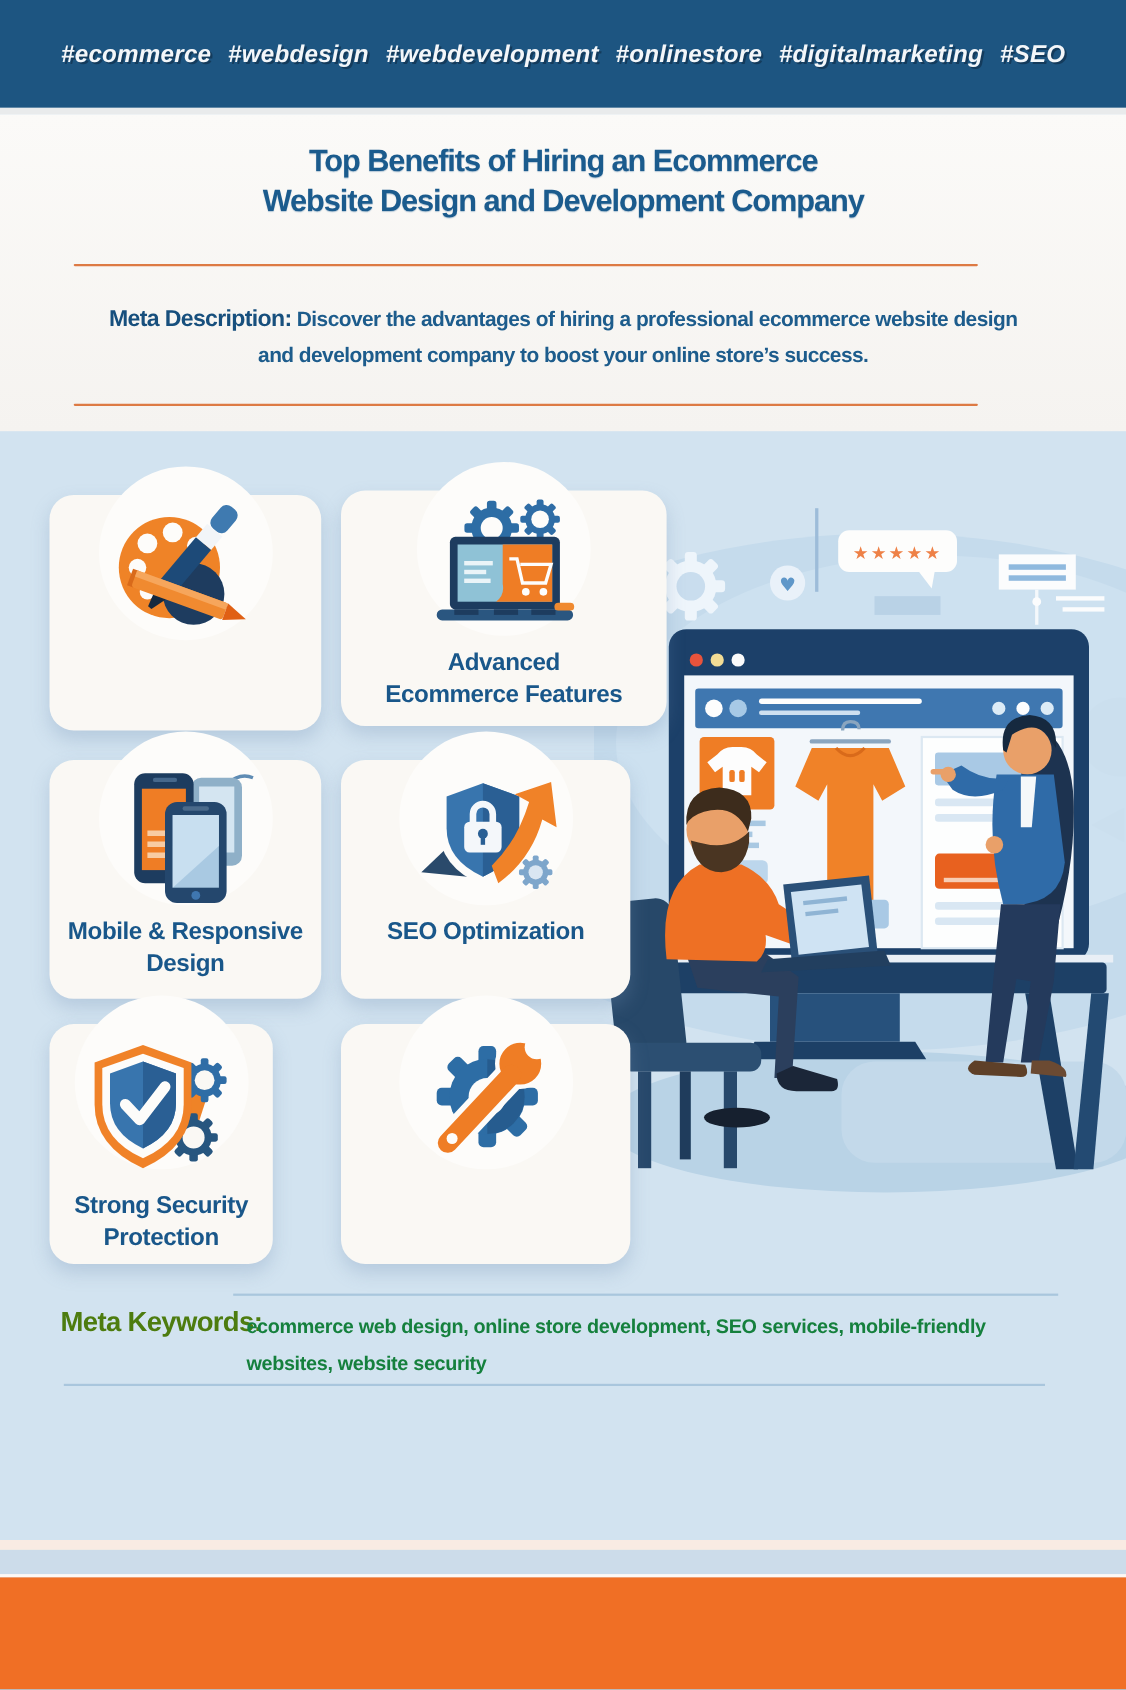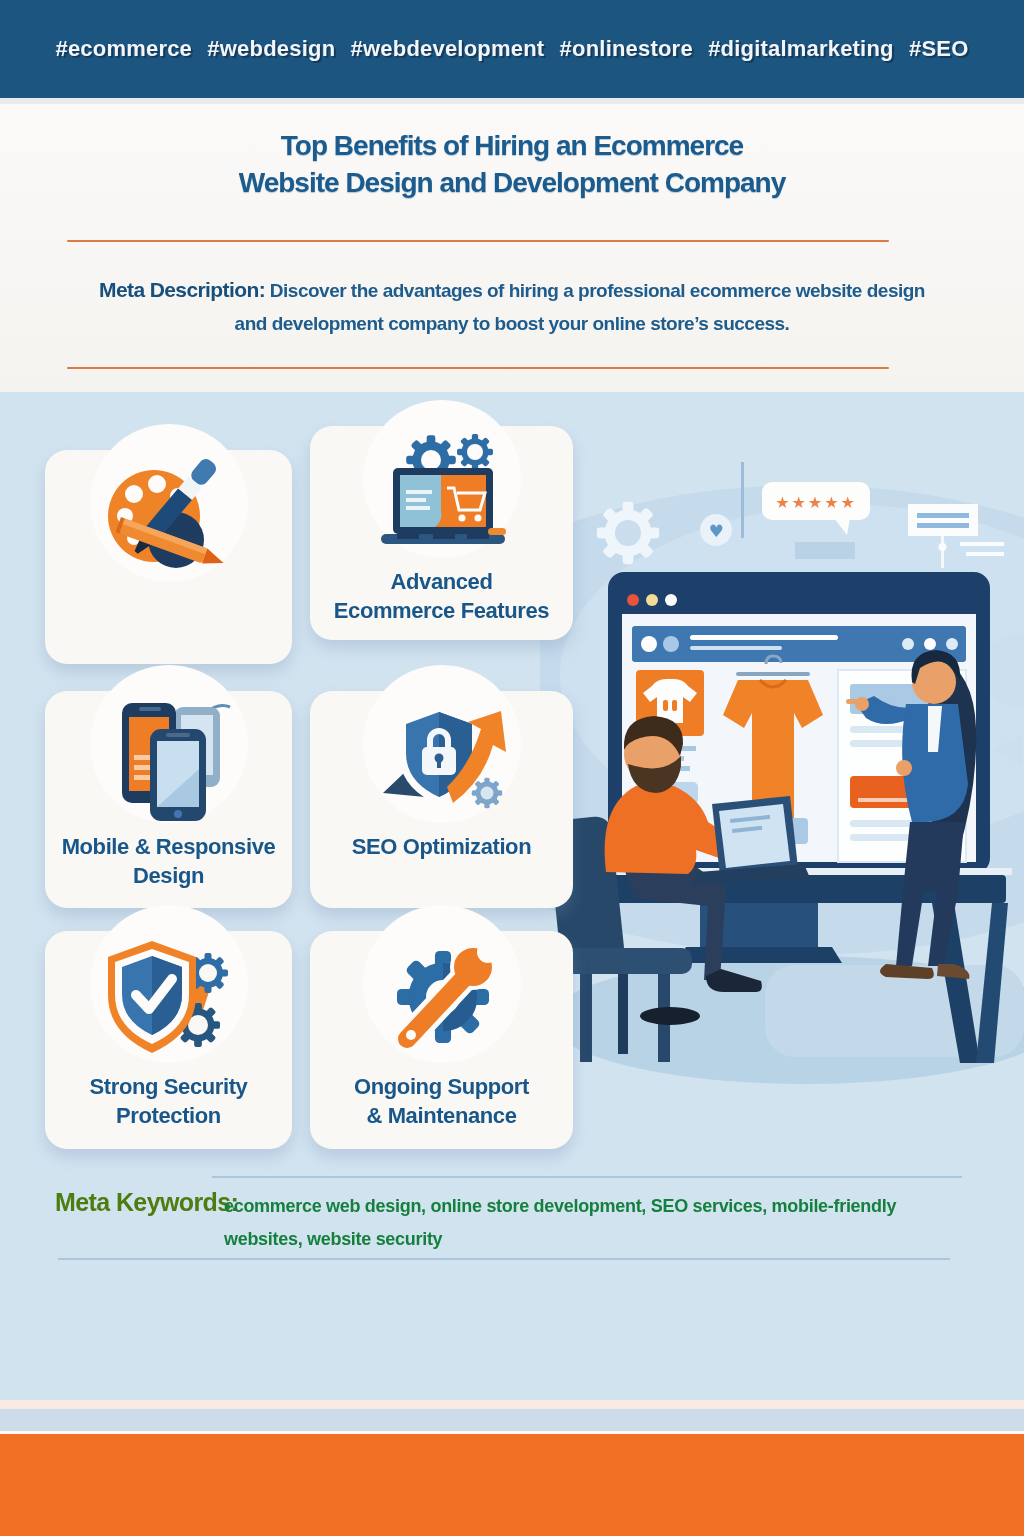--- a/index.html
+++ b/index.html
@@ -1,20 +1,20 @@
 <!DOCTYPE html>
 <html><head>
 <meta charset="utf-8">
 <style>
   html,body{margin:0;padding:0;background:#9fb3c2;}
   .poster{position:relative;width:1024px;height:1536px;overflow:hidden;background:#d2e3f0;
           font-family:"Liberation Sans",sans-serif;}
   
   .banner{position:absolute;left:0;top:0;width:100%;height:98px;background:#1d5581;
-          display:flex;flex-direction:column;justify-content:center;gap:7px;}
+          display:flex;flex-direction:column;justify-content:center;gap:7px;font-style:italic;}
   .banner .line{text-align:center;color:#f3f6f9;font-weight:bold;font-size:22px;
           word-spacing:9px;letter-spacing:.2px;text-shadow:2px 2px 0 rgba(12,38,62,.55);}
   .banner-strip{position:absolute;left:0;top:98px;width:100%;height:6px;background:#e9ebec;}
   
   .header{position:absolute;left:0;top:104px;width:100%;height:288px;
           background:linear-gradient(#fbfaf8,#f5f3f0);}
   .title{position:absolute;left:0;top:24px;width:100%;text-align:center;color:#1b5b8d;
          font-size:28px;font-weight:bold;letter-spacing:-1px;line-height:1.32;
          white-space:pre-line;text-shadow:0 1px 1px rgba(27,91,141,.3);}
   .rule{position:absolute;left:67px;width:822px;height:2px;background:#dd7a44;border-radius:2px;}
@@ -26,24 +26,24 @@
   
   .card{position:absolute;background:#faf8f4;border-radius:22px;
         box-shadow:0 8px 16px rgba(110,140,175,.28);
         display:flex;flex-direction:column;align-items:center;}
   .card::before{content:"";position:absolute;top:-26px;left:50%;transform:translateX(-50%);
         width:158px;height:158px;background:#fdfcfa;border-radius:50%;}
   .card .icon{position:relative;margin-top:2px;}
   .card .label{position:relative;color:#19578a;font-weight:bold;font-size:22px;
         letter-spacing:-.4px;text-align:center;line-height:1.3;white-space:pre-line;margin-top:8px;}
   .c1{left:45px;top:450px;width:247px;height:214px;}
-  .c2{left:310px;top:426px;width:263px;height:214px;}
+  .c2{left:310px;top:446px;width:296px;height:214px;}
   .c3{left:45px;top:691px;width:247px;height:217px;}
   .c4{left:310px;top:691px;width:263px;height:217px;}
-  .c5{left:45px;top:931px;width:247px;height:218px;}
+  .c5{left:45px;top:931px;width:203px;height:218px;justify-content:center;}
   .c6{left:310px;top:931px;width:263px;height:218px;}
   
   .illu{position:absolute;left:540px;top:420px;width:484px;height:700px;}
   
   .kw-rule-top{position:absolute;left:212px;top:1176px;width:750px;height:2px;background:#a9c6dd;}
   .kw-rule-bottom{position:absolute;left:58px;top:1258px;width:892px;height:2px;background:#a9c6dd;}
   .kw-label{position:absolute;left:55px;top:1188px;font-size:25px;font-weight:bold;
         color:#4d7c0f;letter-spacing:-.6px;}
   .kw-text{position:absolute;left:224px;top:1190px;width:750px;font-size:18px;font-weight:bold;
         color:#15803d;letter-spacing:-.3px;line-height:1.85;white-space:pre-line;}
@@ -332,22 +332,20 @@
         <circle r="17" fill="#fdfcfa"></circle>
       </g>
       <g>
         <path d="M40 106 L98 44" stroke="#fdfcfa" stroke-width="28" stroke-linecap="round"></path>
         <circle cx="106" cy="34" r="21" fill="#ef7d25" stroke="#fdfcfa" stroke-width="4"></circle>
         <path d="M40 106 L98 44" stroke="#ef7d25" stroke-width="18" stroke-linecap="round"></path>
         <circle cx="121" cy="19" r="11" fill="#fdfcfa"></circle>
         <circle cx="44" cy="102" r="5" fill="#fdfcfa"></circle>
       </g>
     </svg>
-    <div class="label">Ongoing Support
-&amp; Maintenance</div>
   </div>
 
   <div class="kw-rule-top"></div>
   <div class="kw-label">Meta Keywords:</div>
   <div class="kw-text">ecommerce web design, online store development, SEO services, mobile-friendly
 websites, website security</div>
   <div class="kw-rule-bottom"></div>
 
   <div class="stripe-cream"></div>
   <div class="stripe-blue"></div>

